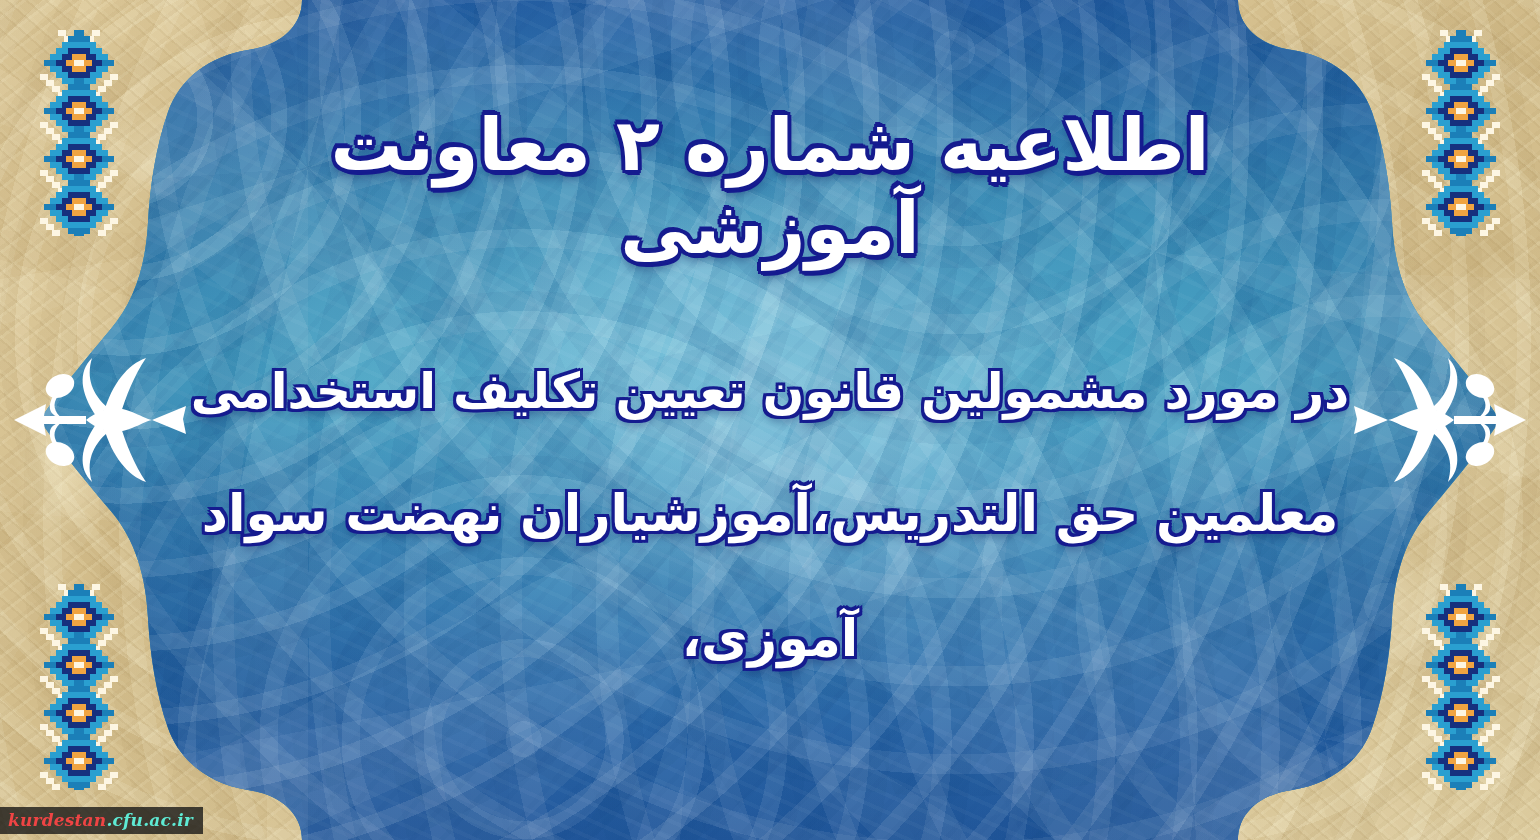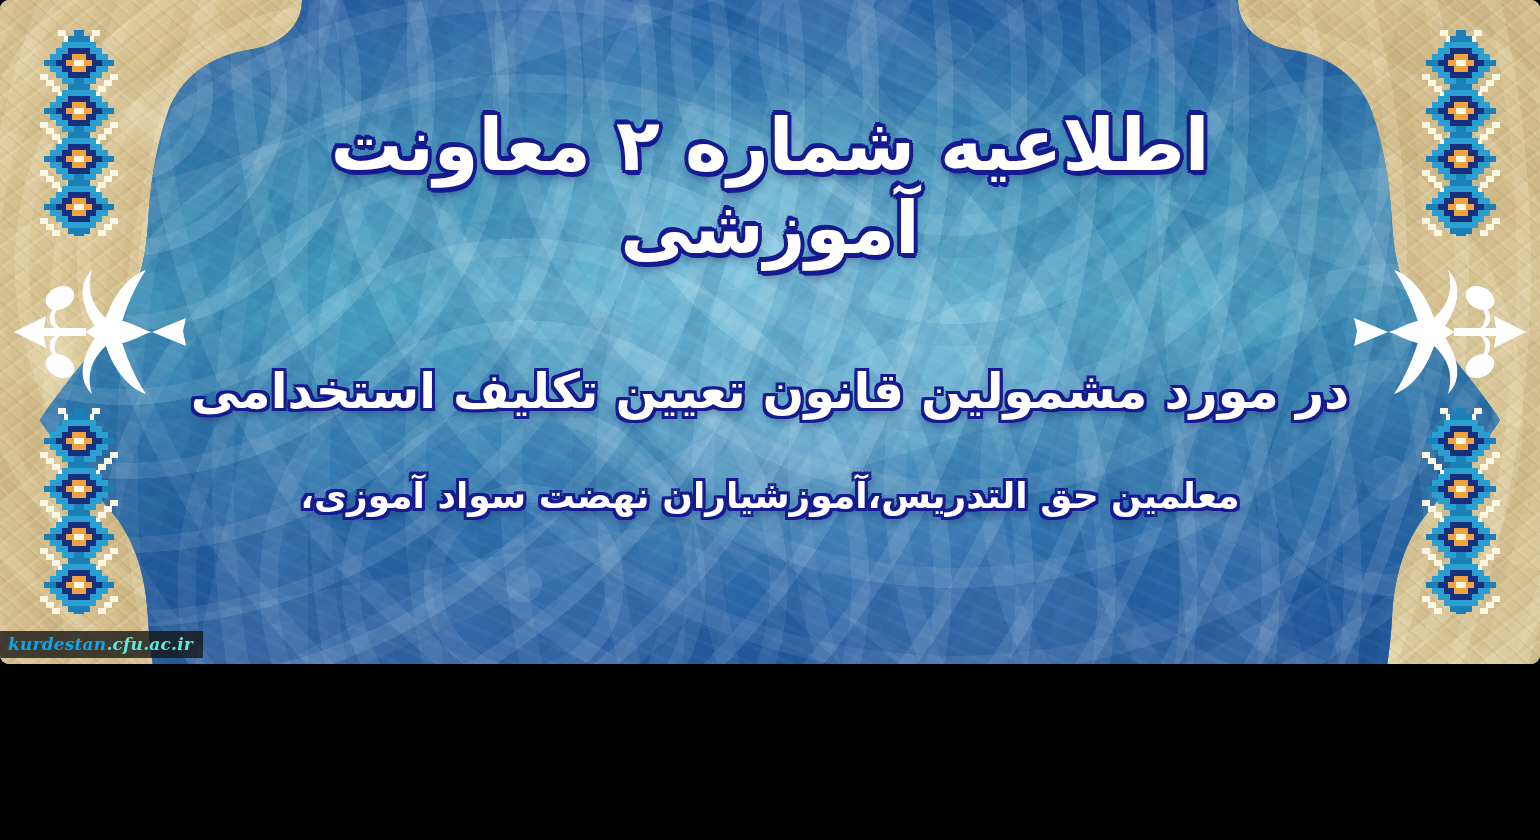--- a/index.html
+++ b/index.html
@@ -3,24 +3,23 @@
 <meta charset="utf-8">
 <style>
   html, body {
     margin: 0;
     padding: 0;
     background: #000;
   }
   #stage {
     position: relative;
     width: 1540px;
-    height: 664px;
+    height: 840px;
     overflow: hidden;
     font-family: "DejaVu Sans", "Liberation Sans", sans-serif;
-    border-radius: 9px;
   }
 
   
   .paper {
     position: absolute;
     inset: 0;
     background-color: #d8c494;
     background-image:
       radial-gradient(ellipse 120px 70px at 12% 18%, rgba(255,250,225,.45), rgba(255,250,225,0) 70%),
       radial-gradient(ellipse 150px 90px at 88% 72%, rgba(255,250,225,.40), rgba(255,250,225,0) 70%),
@@ -145,37 +144,37 @@
     font-size: 49px;
     font-weight: bold;
     line-height: 2.45;
     color: #ffffff;
     text-shadow:
       -3px -3px 0 #151b8f, 3px -3px 0 #151b8f, -3px 3px 0 #151b8f, 3px 3px 0 #151b8f,
       0 -3px 0 #151b8f, 0 3px 0 #151b8f, -3px 0 0 #151b8f, 3px 0 0 #151b8f,
       0 6px 9px rgba(10,30,90,.42);
   }
   .body .bl { display: block; }
-  .body .bl.l2 { font-size: 36px; }
+  .body .bl.l2 { font-size: 51px; }
 
   
   .watermark {
     position: absolute;
     left: 0;
     bottom: 6px;
     padding: 3px 10px 4px 8px;
     background: rgba(20,20,20,.78);
     font-family: "DejaVu Serif", "Liberation Serif", serif;
     font-style: italic;
     font-weight: bold;
     font-size: 17px;
     letter-spacing: .2px;
     white-space: nowrap;
   }
-  .watermark .w1 { color: #0ea5e9; }
+  .watermark .w1 { color: #ef4444; }
   .watermark .w2 { color: #5eead4; }
 </style>
 </head>
 <body>
 
 <div id="stage">
 
   <div class="paper"></div>
   <div class="paper-grain"></div>
 

